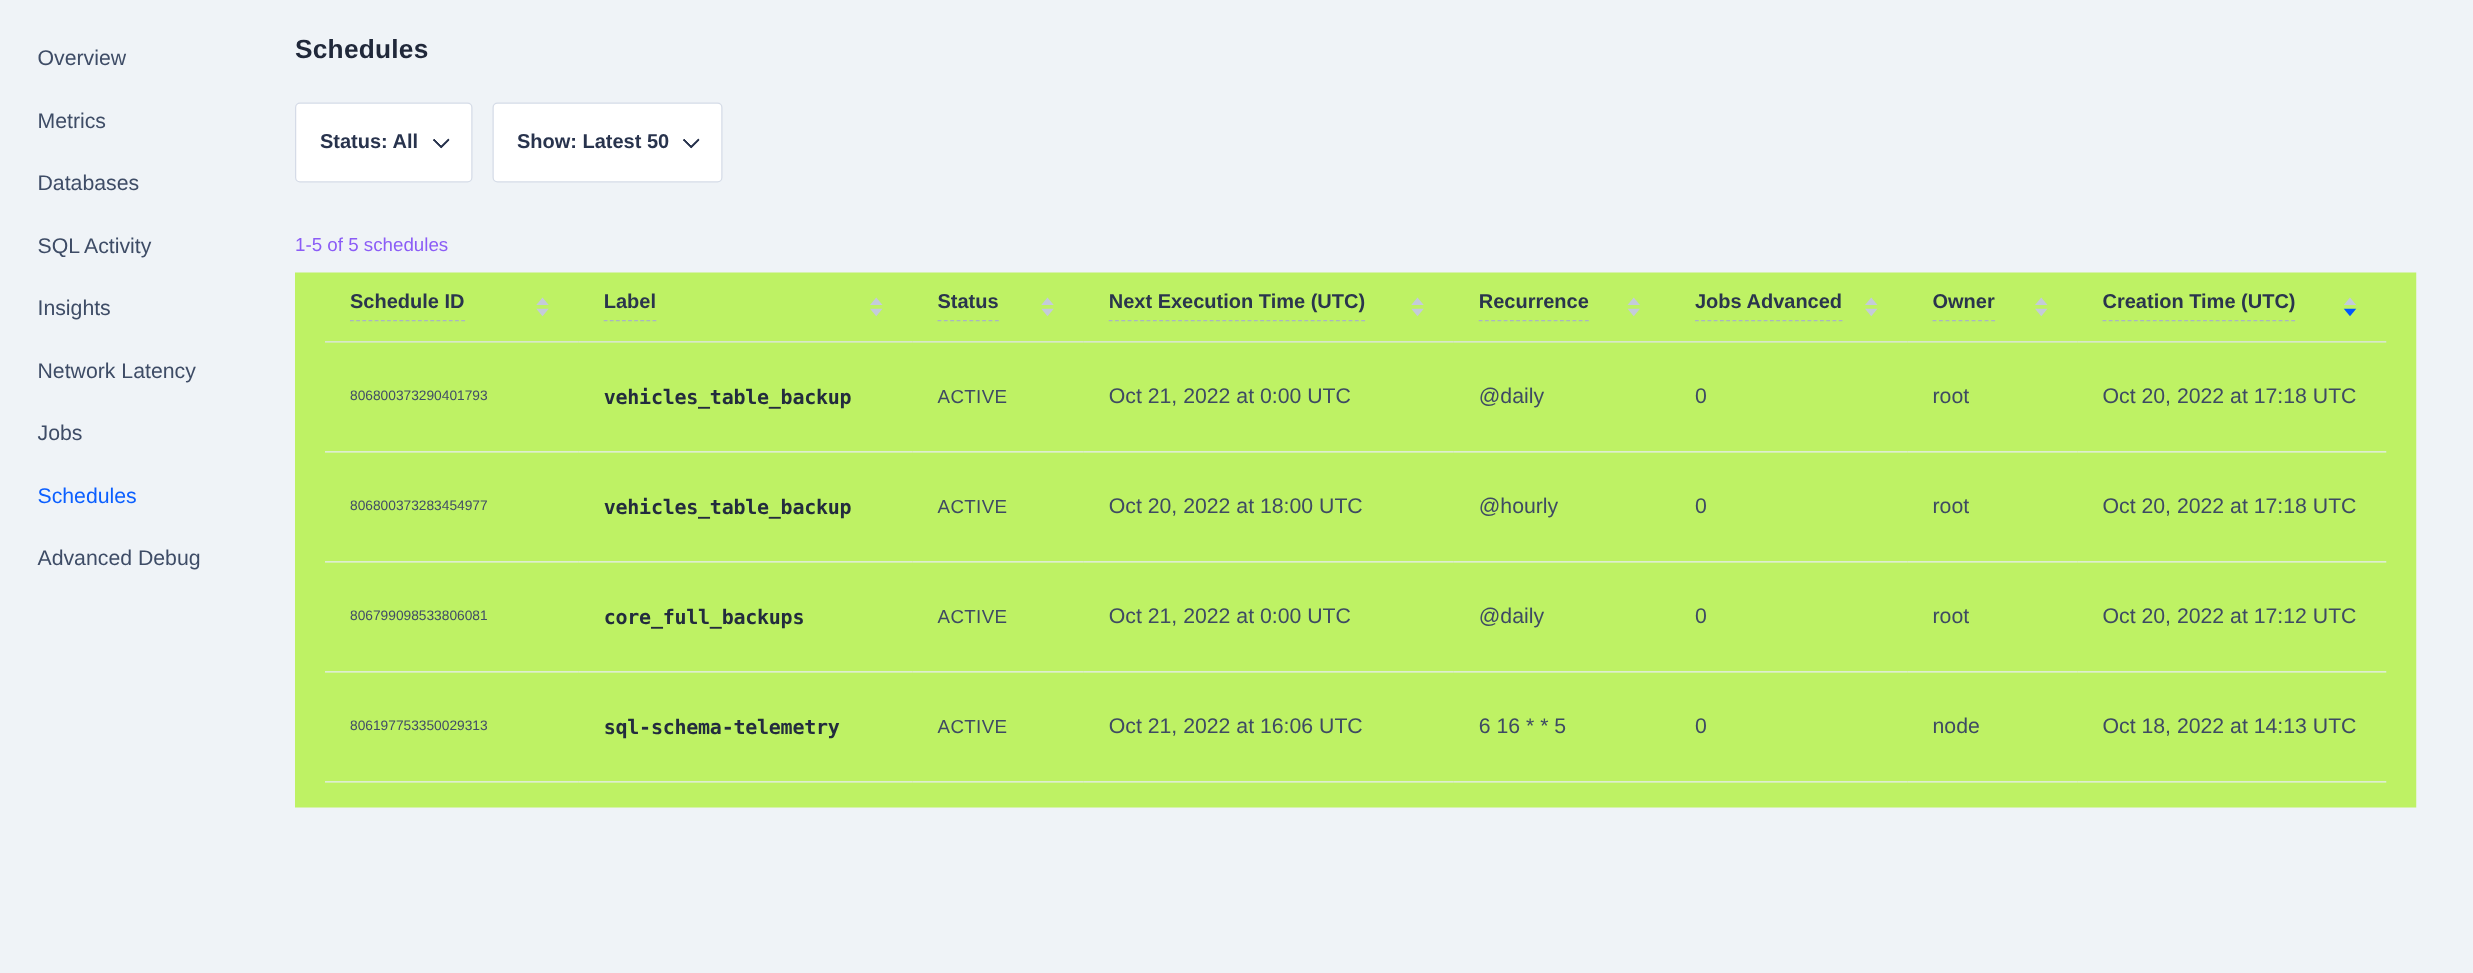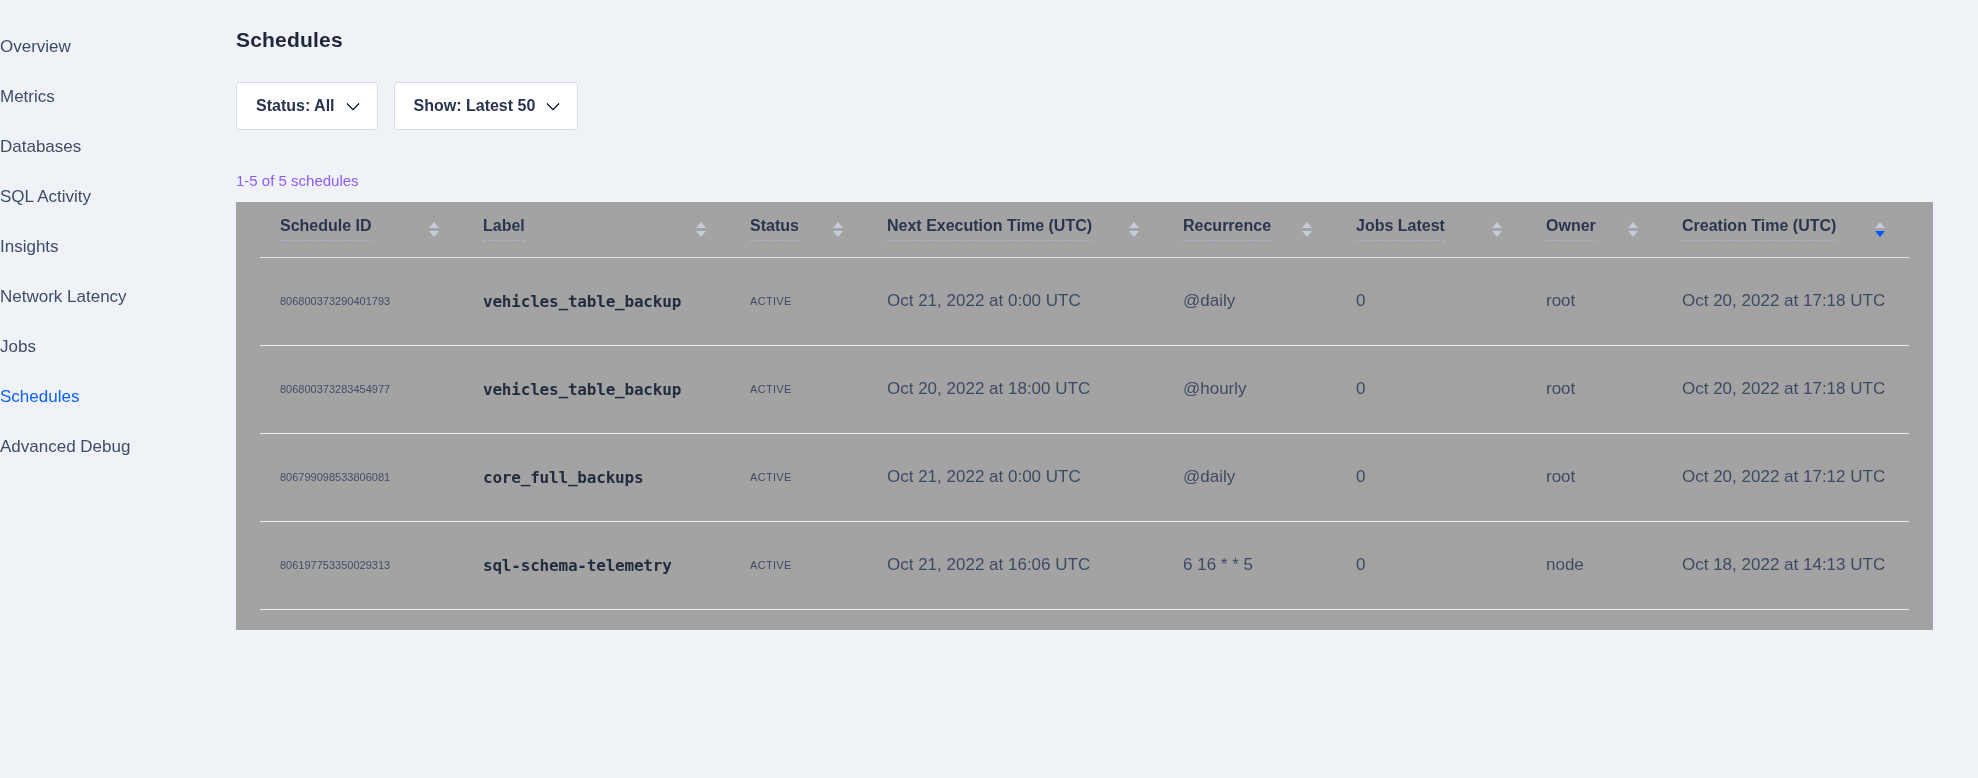--- a/index.html
+++ b/index.html
@@ -8,43 +8,43 @@
     font-family: "Liberation Sans", sans-serif;
     background: #eff3f7;
     color: #3e4a63;
     overflow: hidden;
   }
   .app { position: relative; width: 1978px; height: 778px; }
 
   
   .sidebar { position: absolute; left:0; top:0; width:236px; height:100%; padding-top:22px; }
   .side-item {
-    display:block; height:50px; line-height:50px; 
+    display:block; height:50px; line-height:50px; padding-left:30px;
     font-size:17px; color:#3e4c66; text-decoration:none; cursor:pointer; white-space:nowrap;
   }
   .side-item.active { color:#0b5fff; }
 
   
   .main { position:absolute; left:236px; top:0; right:0; padding-right:45px; }
   .page-title { margin-top:26px; font-size:21px; line-height:28px; font-weight:700; color:#20283a; letter-spacing:.2px; }
 
   .filters { margin-top:28px; display:flex; gap:16px; }
   .dropdown {
-    display:inline-flex; align-items:center; gap:13px; height:48px; padding:0 19px;
+    display:inline-flex; align-items:center; gap:13px; height:64px; padding:0 19px;
     background:#fff; border:1px solid #d5dbe7; border-radius:4px;
     font-family:"Liberation Sans",sans-serif; font-size:16px; font-weight:700; color:#28334d; cursor:pointer;
   }
   .chev {
     width:10px; height:10px; border-right:2.5px solid #28334d; border-bottom:2.5px solid #28334d;
     transform:rotate(45deg); margin-top:-5px; border-radius:1px;
   }
 
   .count { margin-top:40px; font-size:15px; line-height:22px; color:#8b5cf6; }
 
-  .panel { margin-top:10px; background:#a3a3a3; padding:0 24px 20px 24px; }
+  .panel { margin-top:10px; background:#bef264; padding:0 24px 20px 24px; }
 
   table { width:100%; border-collapse:collapse; table-layout:fixed; }
   thead th { height:55px; border-bottom:1px solid #dfe5ec; text-align:left; padding:0 24px 0 20px; vertical-align:middle; }
   .th-inner { display:flex; align-items:center; justify-content:space-between; }
   .th-label {
     font-size:16px; font-weight:700; color:#2a354d; white-space:nowrap;
     border-bottom:1px dashed #a9b3c7; padding-bottom:5px;
   }
   .sort { display:flex; flex-direction:column; gap:3px; cursor:pointer; flex:none; margin-left:12px; }
   .tri { width:0; height:0; border-left:5px solid transparent; border-right:5px solid transparent; }
@@ -54,21 +54,21 @@
 
   tbody td {
     height:88px; border-bottom:1px solid #e8edf3; padding:0 10px 0 20px;
     vertical-align:middle; font-size:17px; color:#3e4a63; white-space:nowrap; overflow:hidden;
   }
   td.id-cell { font-size:11px; color:#414d66; }
   td.mono {
     font-family:"DejaVu Sans Mono","Liberation Mono",monospace;
     font-weight:700; font-size:16px; color:#232c3e; letter-spacing:-.2px;
   }
-  td.status-cell { font-size:11px; letter-spacing:.3px; }
+  td.status-cell { font-size:15px; letter-spacing:.3px; }
 </style>
 </head>
 <body>
 
 <div class="app">
 
   <nav class="sidebar">
     <a class="side-item">Overview</a>
     <a class="side-item">Metrics</a>
     <a class="side-item">Databases</a>
@@ -150,21 +150,21 @@
                 <div class="th-inner">
                   <span class="th-label">Recurrence</span>
                   <span class="sort">
                     <i class="tri up"></i>
                     <i class="tri down"></i>
                   </span>
                 </div>
               </th>
             <th>
                 <div class="th-inner">
-                  <span class="th-label">Jobs Latest</span>
+                  <span class="th-label">Jobs Advanced</span>
                   <span class="sort">
                     <i class="tri up"></i>
                     <i class="tri down"></i>
                   </span>
                 </div>
               </th>
             <th>
                 <div class="th-inner">
                   <span class="th-label">Owner</span>
                   <span class="sort">

